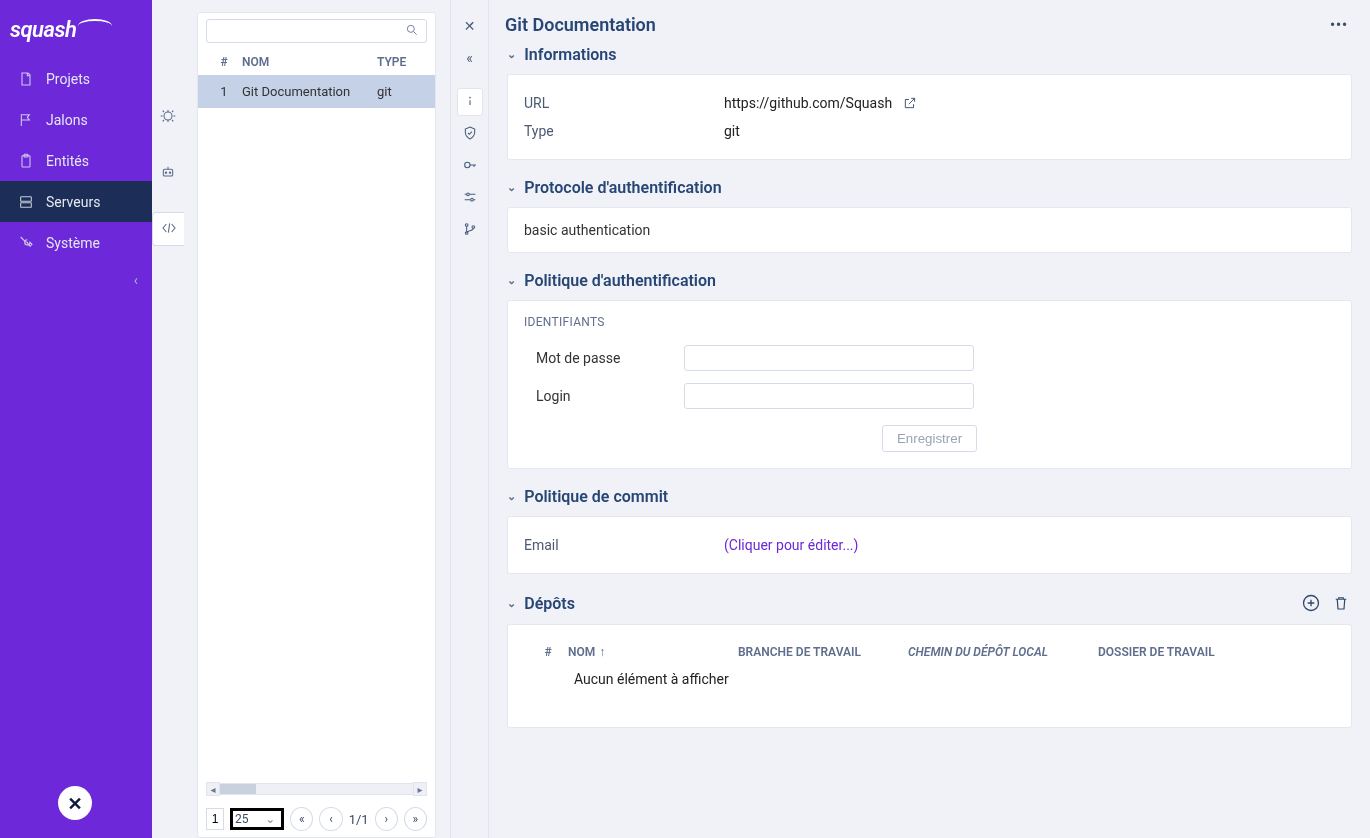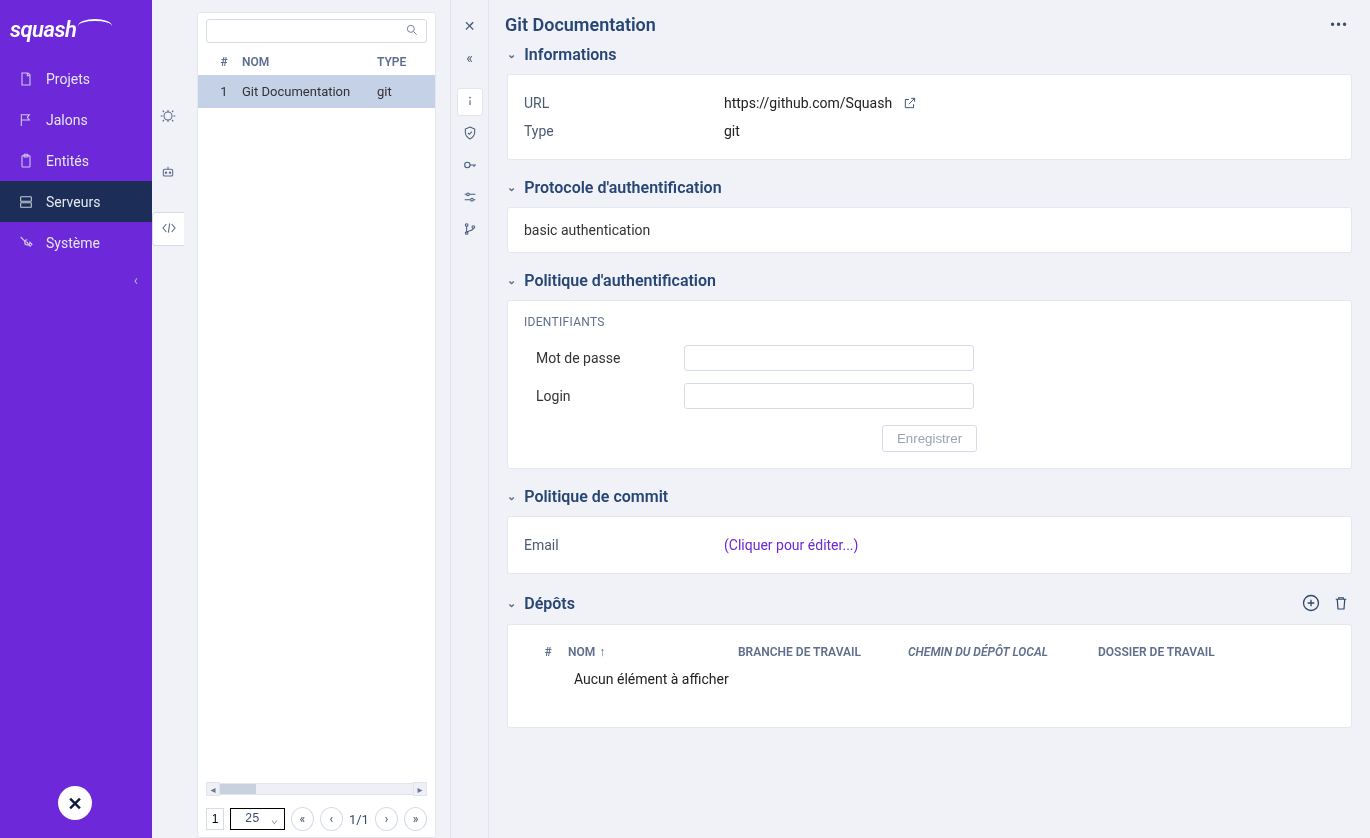--- a/index.html
+++ b/index.html
@@ -40,21 +40,21 @@
   .col-type { width: 50px; }
   .tbl-row { display:flex; padding: 9px 8px; background:#c4d1e6; font-size:13px; cursor:pointer;}
   .tbl-row .col-idx { color:#333;}
   .tbl-space { flex:1; }
   .hscroll { height: 16px; display:flex; align-items:center; padding:0 8px; gap:0; margin-bottom:4px;}
   .hscroll .arrow { width:14px; height:14px; background:#eef0f6; color:#6a7893; font-size:10px; display:flex; align-items:center; justify-content:center; border:1px solid #e1e4ed;}
   .hscroll .track { flex:1; height:12px; background:#eef0f6; position:relative; border:1px solid #e1e4ed; border-left:none; border-right:none;}
   .hscroll .thumb { position:absolute; left:0; top:0; height:100%; width:36px; background:#c9d0de; }
   .pager { display:flex; align-items:center; gap:6px; padding: 6px 8px; font-size:13px; color:#3a4a68; justify-content:center;}
   .pager input.pg { width:18px; height:22px; border:1px solid #d6dbe8; text-align:center; font-size:12px; }
-  .pager .sel { width:56px; height:22px; border:1px solid #000000; display:flex; align-items:center; padding:0 14px; font-size:12px; position:relative; cursor:pointer;font-family:Liberation Mono, monospace;}
+  .pager .sel { width:56px; height:22px; border:3px solid #000000; display:flex; align-items:center; padding:0 2px; font-size:12px; position:relative; cursor:pointer;}
   .pager .sel::after{content:"⌄"; position:absolute; right:6px; color:#8492ad;}
   .pager .nav-btn { width:24px; height:24px; border:1px solid #d6dbe8; border-radius:50%; display:flex; align-items:center; justify-content:center; cursor:pointer; font-size:12px; color:#3a4a68; background:#fff;}
 
   
   .rail { width: 38px; background:#f0f2f8; border-right:1px solid #e2e5ee; display:flex; flex-direction:column; align-items:center; padding-top:12px; gap:4px;}
   .rail .rbtn { width:26px; height:28px; display:flex; align-items:center; justify-content:center; color:#4a5c7d; cursor:pointer; border-radius:3px;}
   .rail .rbtn.selected { background:#fff; border:1px solid #e1e4ed; }
   .rail .gap { height:8px; }
 
   

